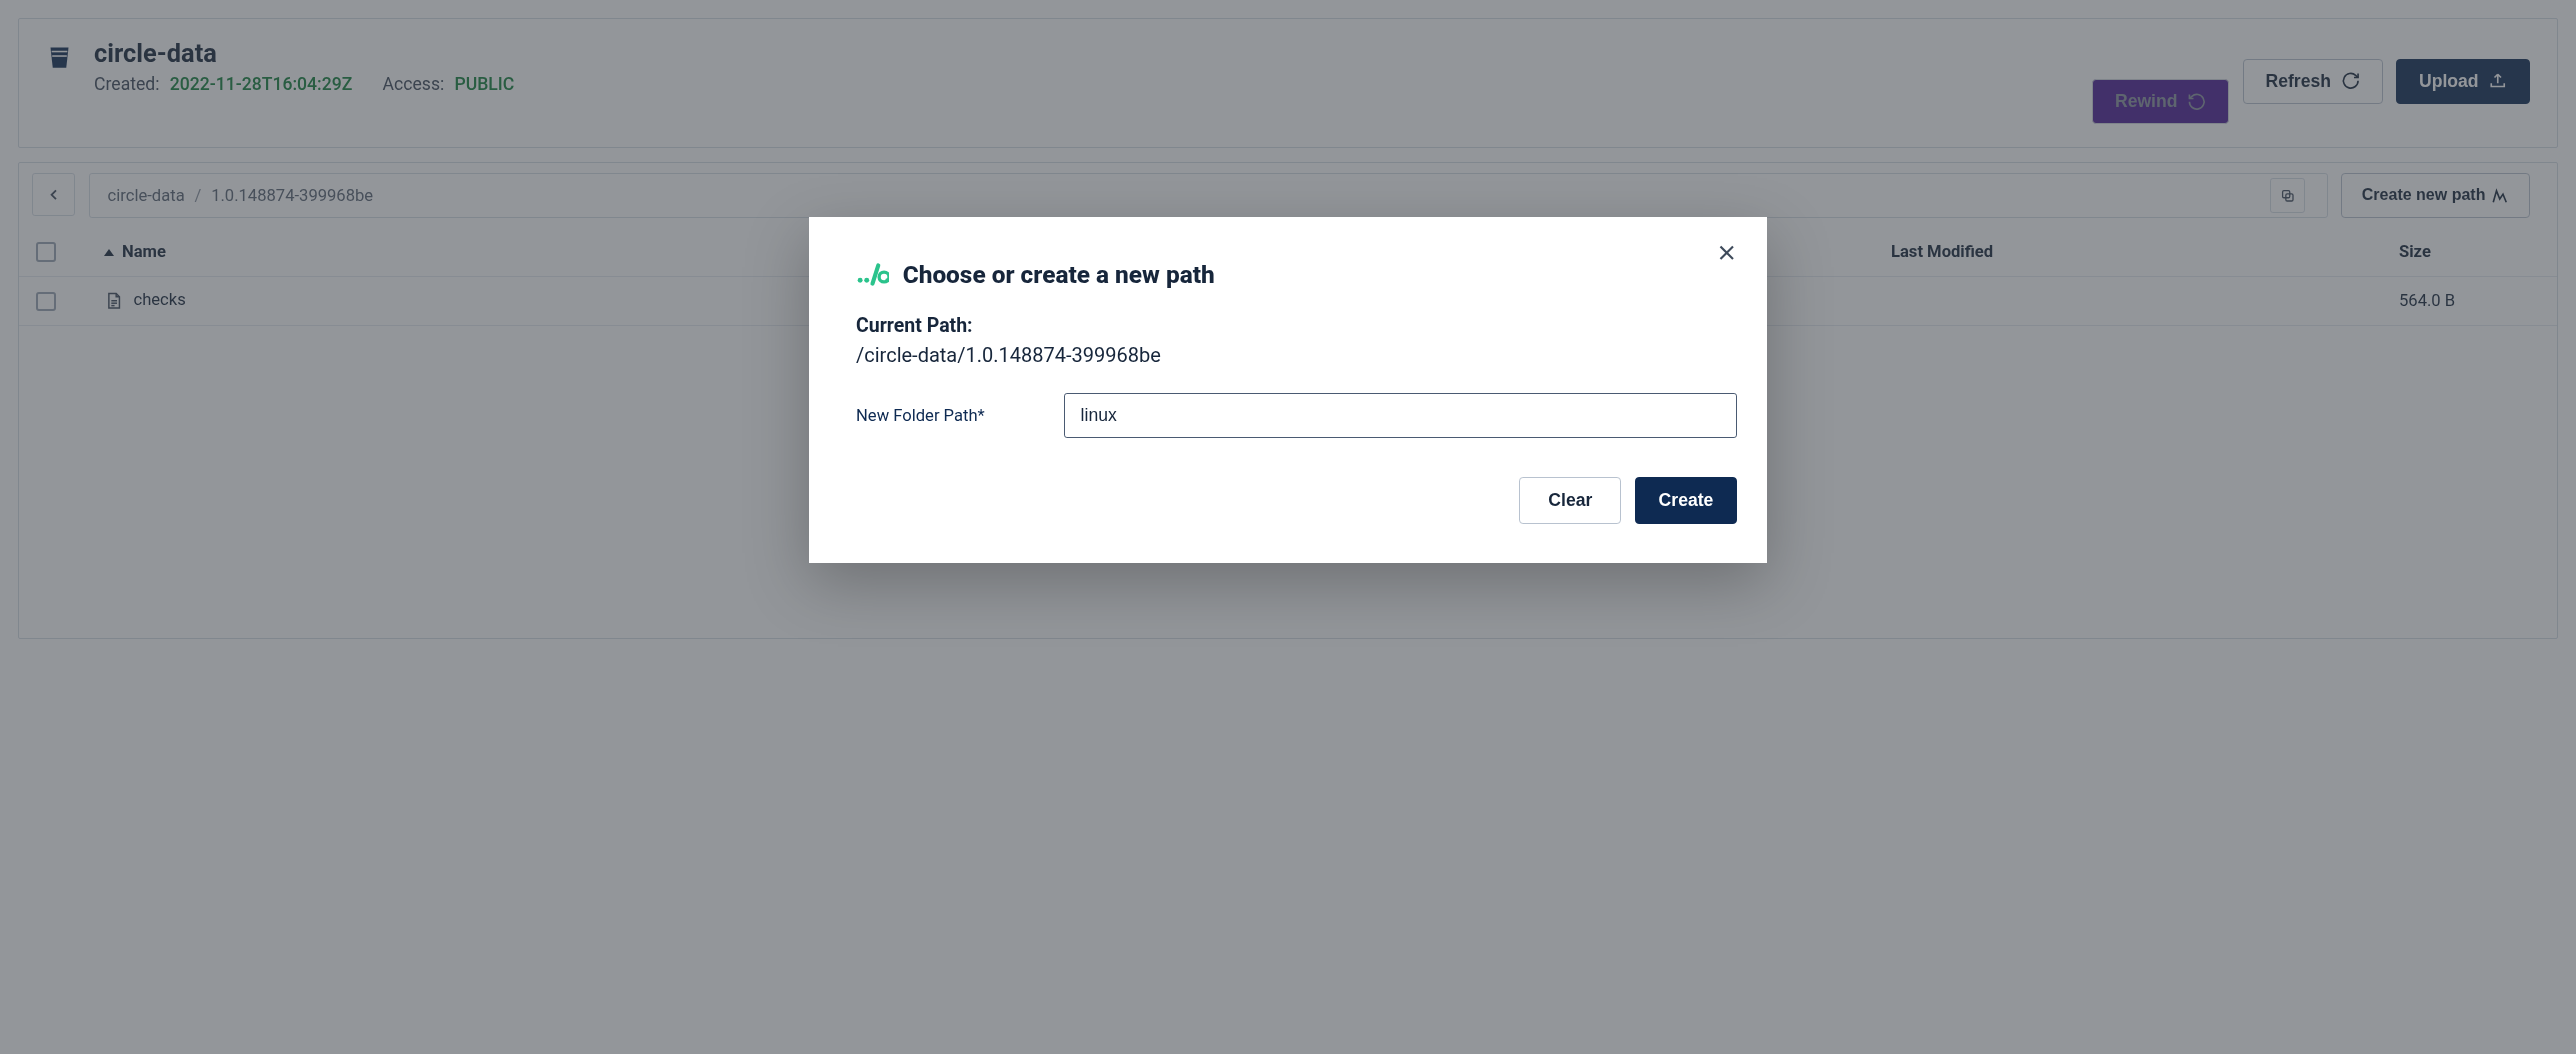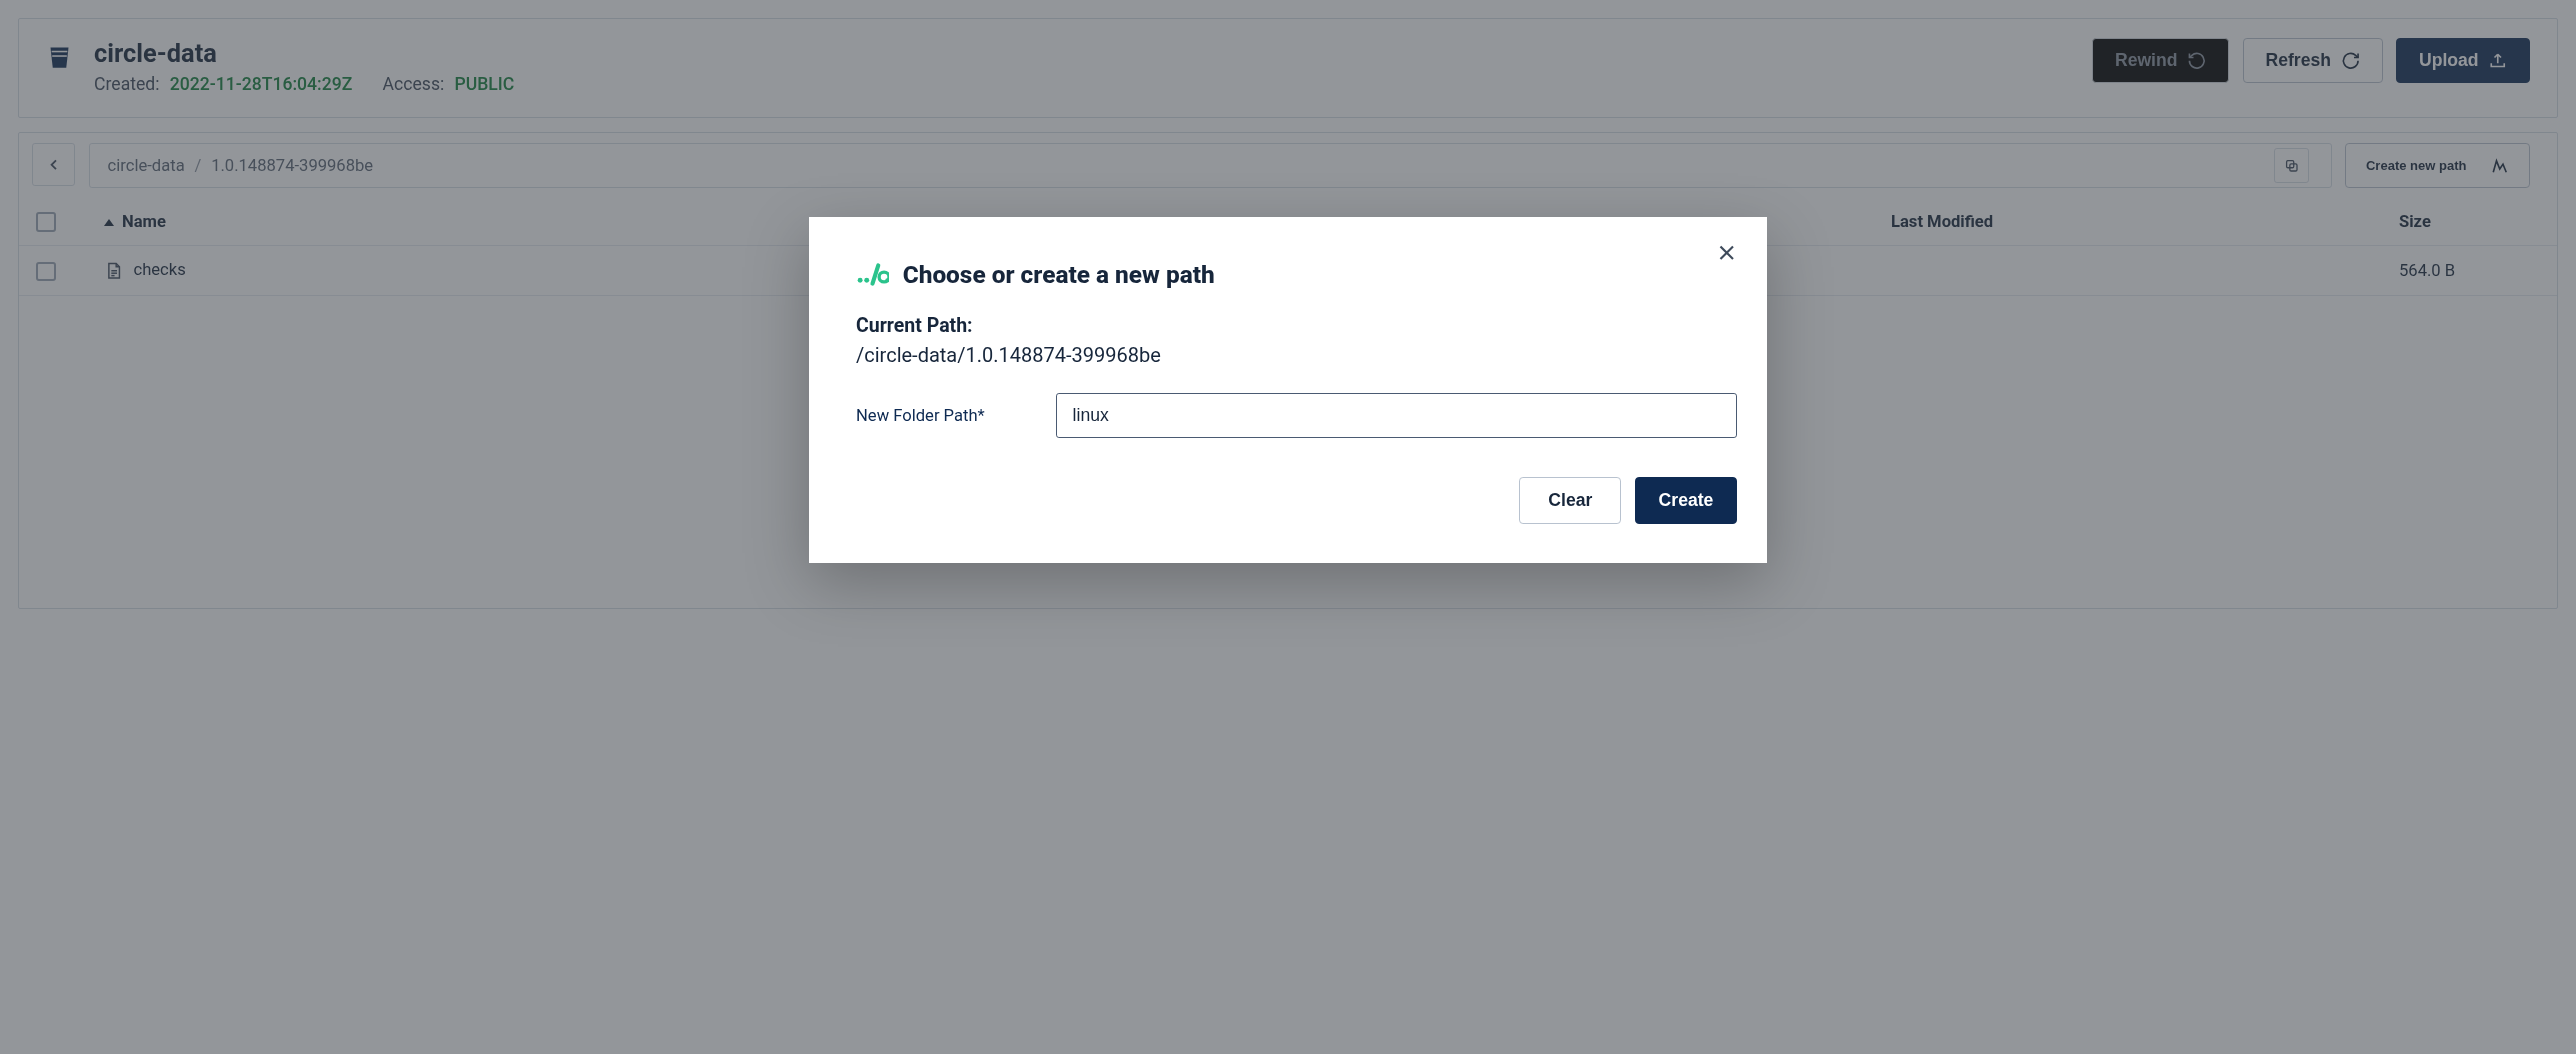--- a/index.html
+++ b/index.html
@@ -69,24 +69,25 @@
     border-color: #b8c2cf;
     color: #17263b;
     background: #fff;
   }
   .btn-primary {
     background: #0e2a52;
     color: #fff;
     border-color: #0e2a52;
   }
   .btn-disabled {
-    background: #000000;
+    background: #4c1d95;
     color: #8a93a0;
     border-color: #d3d8de;
     cursor: default;
+    margin-top: 41px;
   }
   .btn svg { width: 19.5px; height: 19.5px; }
 
   
   .path-row {
     display: flex;
     align-items: stretch;
     gap: 13.7px;
     padding: 9.8px 27px 9.8px 13.7px;
   }
@@ -119,22 +120,22 @@
     display: flex; align-items: center; justify-content: center;
     color: #3e4a5b;
     cursor: pointer;
   }
   .copy-btn svg { width: 15.6px; height: 15.6px; }
   .new-path-btn {
     height: 45px;
     padding: 0 19.5px;
     border: 1px solid #b8c2cf;
     border-radius: 3.9px;
-    display: inline-flex; align-items: center; gap: 24px;
-    font-size: 13px; font-weight: 600;
+    display: inline-flex; align-items: center; gap: 5px;
+    font-size: 16px; font-weight: 600;
     color: #17263b;
     cursor: pointer;
     background: #fff;
   }
   .new-path-btn svg { width: 19.5px; height: 19.5px; }
 
   
   .tbl { width: 100%; border-collapse: collapse; }
   .tbl th, .tbl td {
     text-align: left;
@@ -207,21 +208,21 @@
   }
   .cur-path-label {
     font-size: 19.5px; font-weight: 700; color: #17263b;
     margin-bottom: 5.9px;
   }
   .cur-path-val {
     font-size: 20px; color: #17263b;
     margin-bottom: 25.4px;
   }
   .form-row {
-    display: flex; align-items: center; gap: 29px;
+    display: flex; align-items: center; gap: 37px;
     margin-bottom: 39px;
   }
   .form-label {
     width: 171px;
     font-size: 16.6px;
     color: #0e2a52;
   }
   .form-input {
     flex: 1;
     height: 45px;

